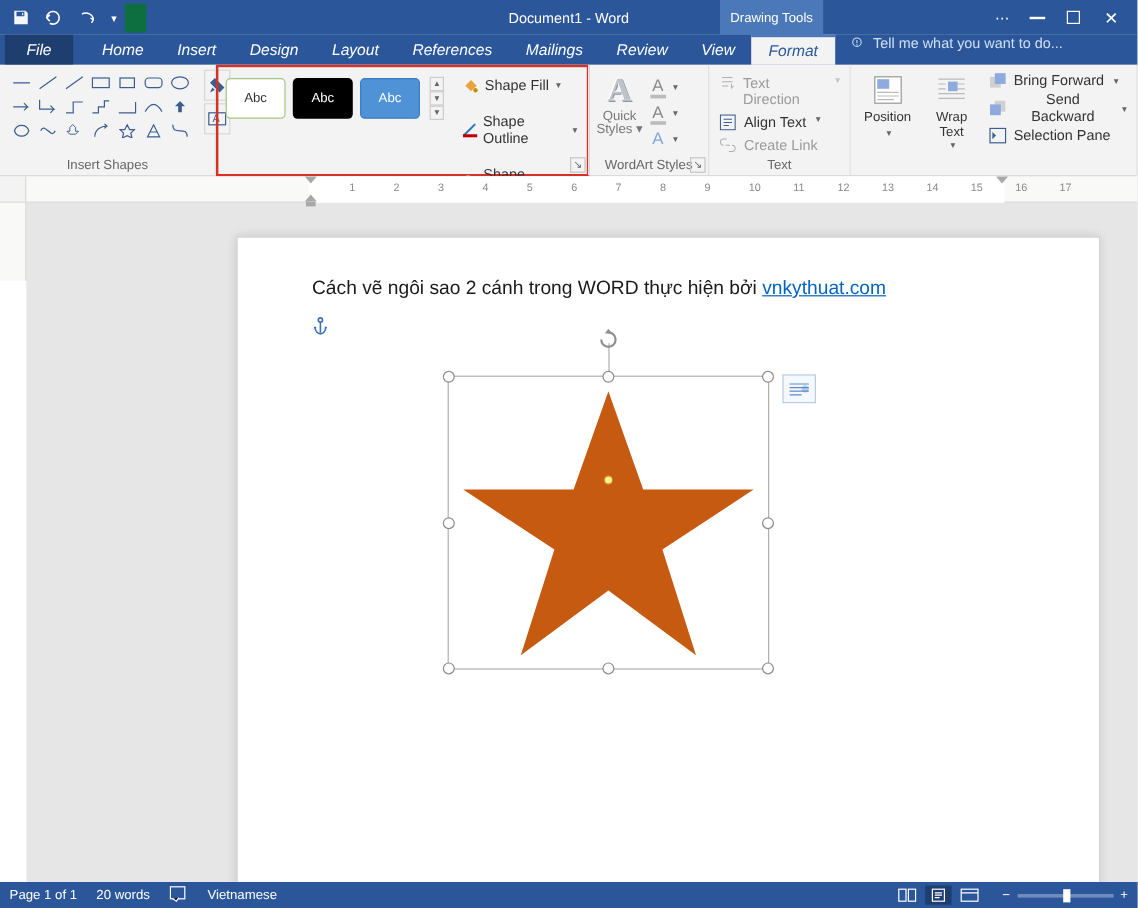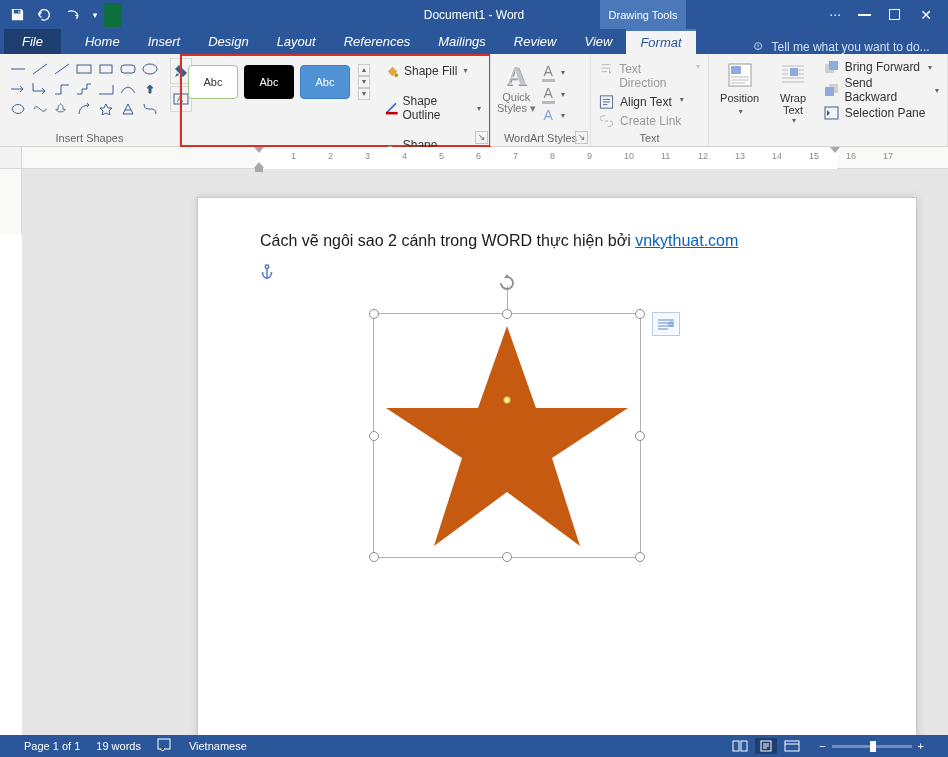--- a/index.html
+++ b/index.html
@@ -16,21 +16,21 @@
 .sq { width:11px; height:11px; border:1px solid #fff;}
 .x { font-size:14px; }
 .green-sq { width:18px; height:24px; background:#0d6f3f; margin-right:10px;}
 
 
 .ribtabs { height: 25px; background:#2b579a; display:flex; align-items:stretch; padding-left:4px; gap:0;}
 .ribtabs .tab { padding: 0 14px; display:flex; align-items:center; color:#fff; font-size:13px; cursor:pointer;font-style:italic;}
 .ribtabs .tab.file { background:#1e3e70; margin-right:10px; padding:0 18px;}
 .ribtabs .tab.active { background:#f3f3f3; color:#2b579a;}
 .ribtabs .tab.ctx { background:#3e6db5;}
-.ribtabs .tellme { display:flex; align-items:flex-end; color:#cfe0f5; gap:6px; padding:0 12px; font-size:12px;margin-left:44px;}
+.ribtabs .tellme { display:flex; align-items:flex-start; color:#cfe0f5; gap:6px; padding:0 12px; font-size:12px;}
 
 
 .ribbon { height: 93px; background:#f3f3f3; border-bottom:1px solid #d4d4d4; display:flex; position:relative;}
 .group { border-right:1px solid #e1e1e1; display:flex; flex-direction:column; justify-content:space-between; padding:4px 6px 2px; }
 .group .glabel { text-align:center; font-size:11px; color:#666; padding-top:2px;}
 .group .body { flex:1; display:flex; align-items:flex-start; gap:4px;}
 .highlight-box { position:absolute; top:0; left:180px; width:311px; height:93px; border:2px solid #d93025; pointer-events:none;}
 
 
 .shapes-grid { display:grid; grid-template-columns: repeat(7, 20px); grid-template-rows: repeat(3, 18px); gap:2px 2px; padding:2px;}
@@ -61,21 +61,21 @@
 .txt-col { display:flex; flex-direction:column; gap:3px; padding:3px 2px 0;}
 .txt-col .row { display:flex; gap:6px; font-size:12px; color:#9a9a9a; padding:1px 0;}
 .txt-col .row.enabled { color:#333;}
 
 
 .arr-body { display:flex; gap:6px; align-items:flex-start;}
 .bigbtn { width:50px; display:flex; flex-direction:column; align-items:center; padding:2px; gap:2px;}
 .bigbtn .ic { width:30px; height:30px; display:flex; align-items:center; justify-content:center;}
 .bigbtn .lbl { font-size:11px; text-align:center; line-height:12px;}
 .arr-col { display:flex; flex-direction:column; gap:2px; padding:2px 0 0;}
-.arr-col .row { display:flex; align-items:center; gap:6px; font-size:12px; padding:0 2px;}
+.arr-col .row { display:flex; align-items:center; gap:6px; font-size:12px; padding:0 2px;text-align:center;}
 
 .launcher { position:absolute; right:2px; bottom:2px; width:13px; height:13px; border:1px solid #c5c5c5; font-size:9px; text-align:center; line-height:11px; color:#666;}
 
 
 .workarea { position:relative; height: calc(757px - 29px - 25px - 93px - 22px); background:#e6e6e6; display:flex;}
 .vruler { width:22px; background:#f9f9f8; border-right:1px solid #d8d8d8; position:relative; margin-top:22px;}
 .vruler .band { position:absolute; left:0; width:22px; background:#fff; }
 .hruler { position:absolute; top:0; left:22px; right:0; height:22px; background:#f9f9f8; border-bottom:1px solid #d8d8d8; }
 .hruler .band { position:absolute; top:0; height:22px; background:#fff;}
 .ruler-corner { position:absolute; top:0; left:0; width:22px; height:22px; background:#f3f3f3; border-right:1px solid #d8d8d8; border-bottom:1px solid #d8d8d8;}
@@ -98,21 +98,21 @@
 .layout-btn { position:absolute; top:-2px; right:-40px; width:28px; height:24px; border:1px solid #b8cce4; background:#f5f9ff; display:flex; align-items:center; justify-content:center;}
 
 
 .hticklabel { position:absolute; top:4px; font-size:9px; color:#8a8a8a;}
 
 .indent-top { position:absolute; top:0; width:0; height:0; border-left:5px solid transparent; border-right:5px solid transparent; border-top:6px solid #a8a8a8;}
 .indent-bot { position:absolute; bottom:0; width:0; height:0; border-left:5px solid transparent; border-right:5px solid transparent; border-bottom:6px solid #a8a8a8;}
 .indent-sq { position:absolute; bottom:-4px; width:8px; height:4px; background:#a8a8a8;}
 
 
-.statusbar { position:absolute; bottom:0; left:0; right:0; height:22px; background:#2b579a; color:#fff; display:flex; align-items:center; font-size:11px; padding:0 24px; gap:16px;}
+.statusbar { position:absolute; bottom:0; left:0; right:0; height:22px; background:#2b579a; color:#fff; display:flex; align-items:center; font-size:11px; padding:0 8px; gap:16px;}
 .statusbar .spacer { flex:1;}
 .viewbtns { display:flex; gap:4px; align-items:center;}
 .viewbtns .vb { width:22px; height:16px; display:flex; align-items:center; justify-content:center;}
 .zoom { display:flex; align-items:center; gap:6px;}
 .zoom .track { width:80px; height:3px; background:#6f8cbb; position:relative;}
 .zoom .thumb { position:absolute; top:-4px; left:38px; width:6px; height:11px; background:#fff;}
 </style>
 </head>
 <body>
 
@@ -516,21 +516,21 @@
               <path fill="#5b8bc9" d="M11 7a3 3 0 1 1 6 0 3 3 0 0 1-6 0z" opacity=".4"></path>
             </svg>
         </div>
       </div>
     </div>
   </div>
 </div>
 
 <div class="statusbar">
   <span>Page 1 of 1</span>
-  <span>19 words</span>
+  <span>20 words</span>
   <span>
     <svg width="16" height="14" viewBox="0 0 16 14">
         <rect x="1" y="1" width="12" height="10" fill="none" stroke="#fff"></rect>
         <path stroke="#fff" d="M3 11l3 2 2-3"></path>
       </svg>
   </span>
   <span>Vietnamese</span>
   <div class="spacer"></div>
   <div class="viewbtns">
     <div class="vb">

